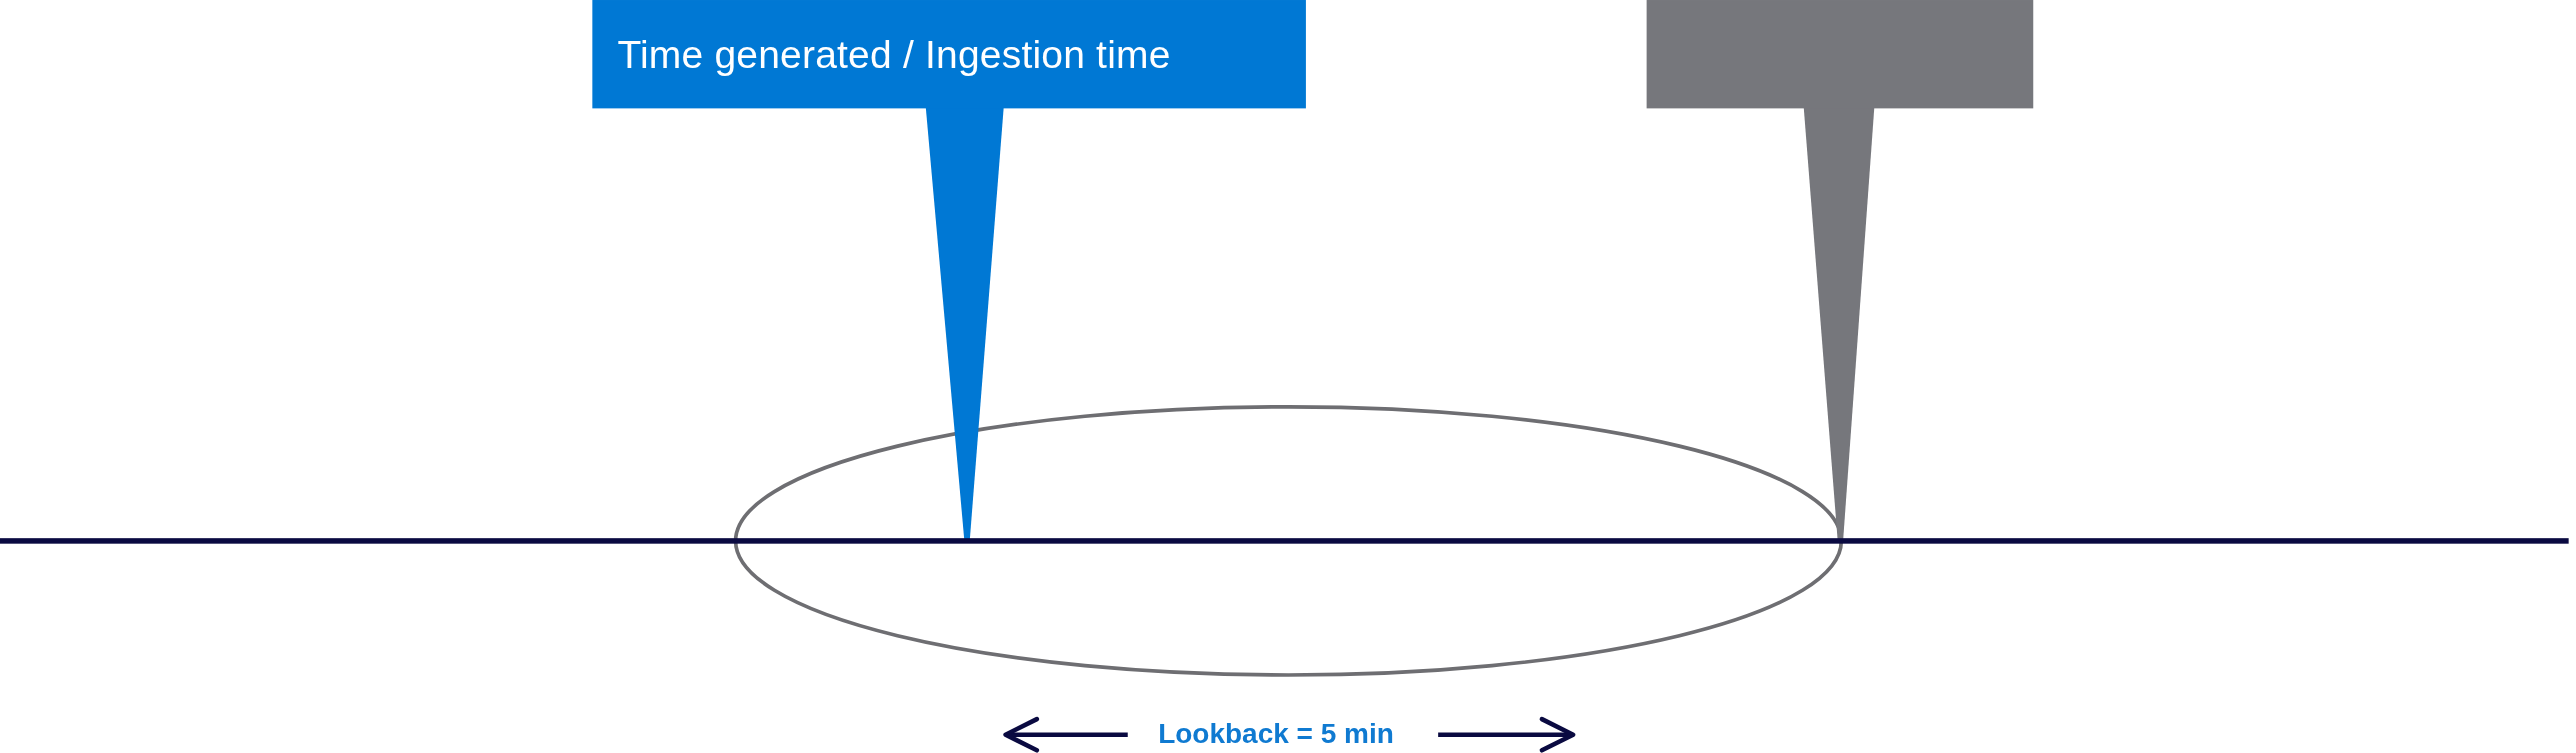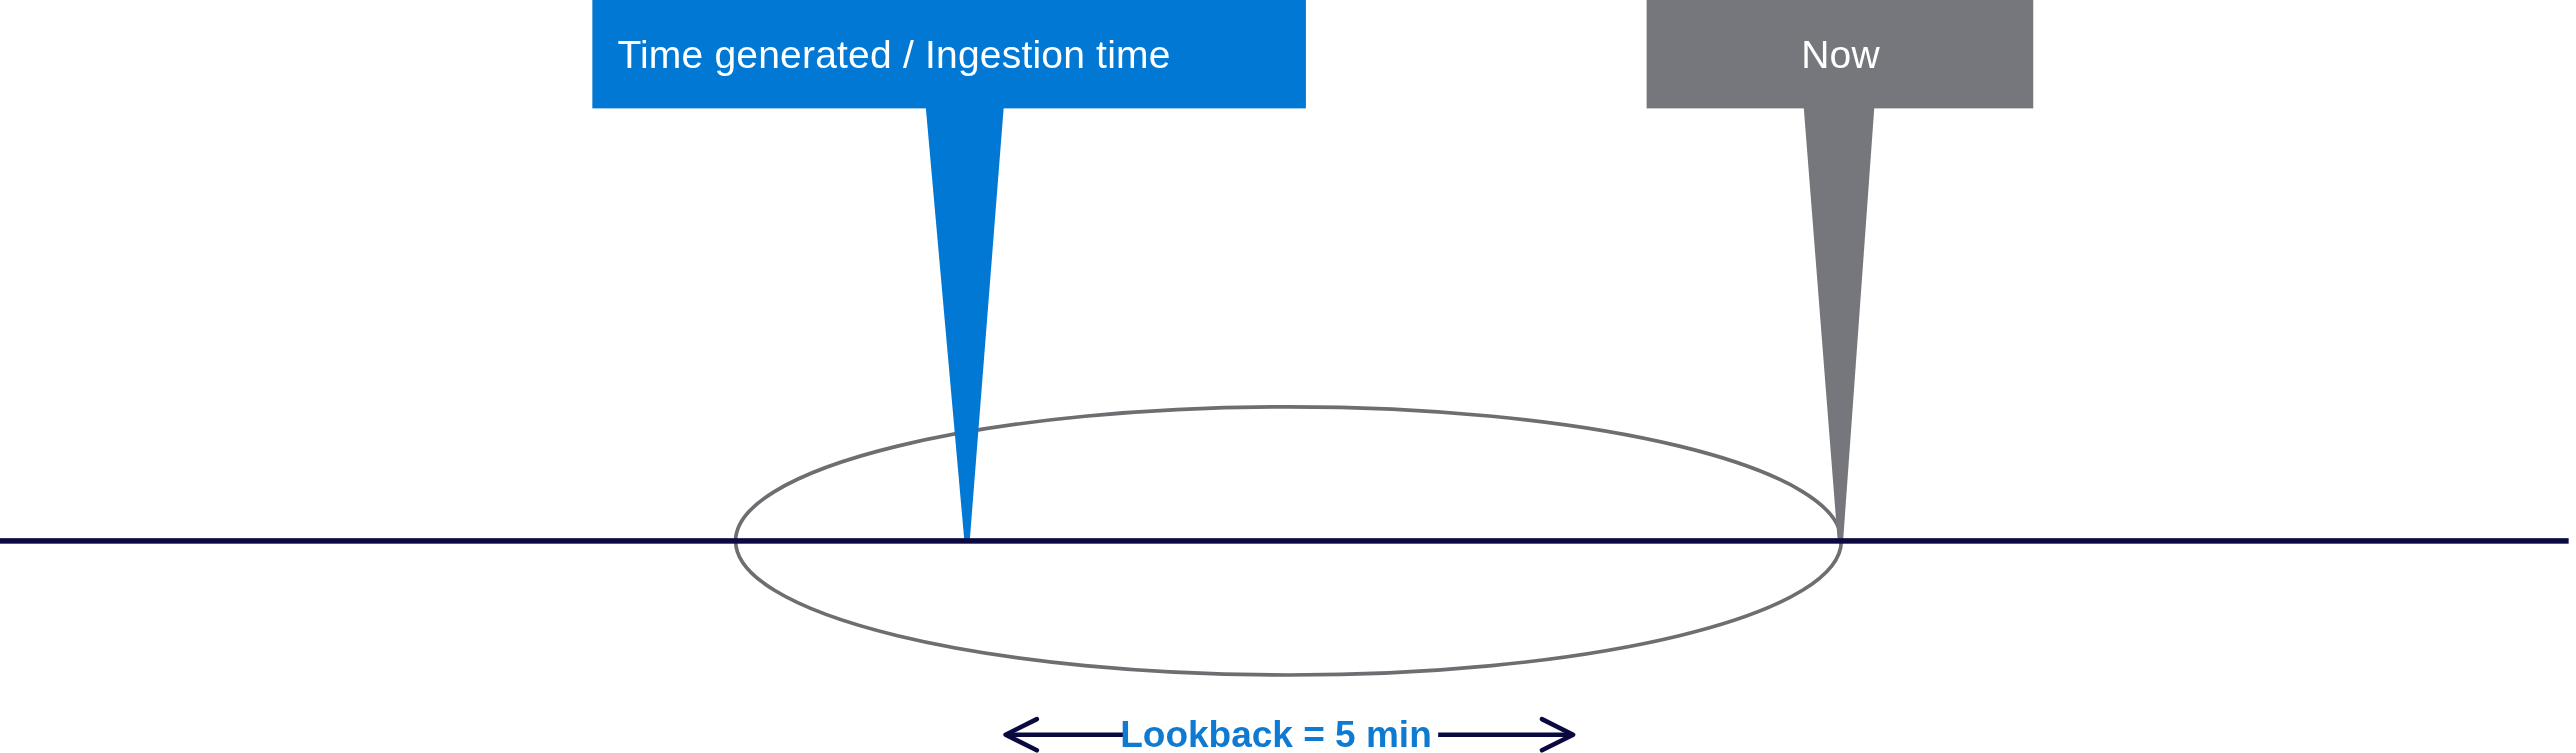--- a/index.html
+++ b/index.html
@@ -56,21 +56,21 @@
     left: 1121px;
     top: 714px;
     width: 310px;
     height: 40px;
     display: flex;
     align-items: center;
     justify-content: center;
     color: #0f7ad1;
     font-family: "Liberation Sans", sans-serif;
     font-weight: bold;
-    font-size: 37px;
+    font-size: 28px;
     line-height: 1;
     white-space: nowrap;
     pointer-events: none;
   }
 </style>
 </head>
 <body>
 
 <div id="stage">
 
@@ -92,18 +92,17 @@
 
     <line x1="1566" y1="800" x2="1712" y2="800" stroke="#0a0a41" stroke-width="5"></line>
 
     <polyline points="1129,783 1095,800 1129,817" fill="none" stroke="#0a0a41" stroke-width="5" stroke-linecap="round" stroke-linejoin="round"></polyline>
 
     <polyline points="1679,783 1713,800 1679,817" fill="none" stroke="#0a0a41" stroke-width="5" stroke-linecap="round" stroke-linejoin="round"></polyline>
   </svg>
 
   <div class="callout-label" id="label-time-generated">Time generated / Ingestion time</div>
 
-  <div class="callout-label" id="label-now">Now</div>
 
   <div id="lookback-caption">Lookback = 5 min</div>
 
 </div>
 
 
 </body></html>

